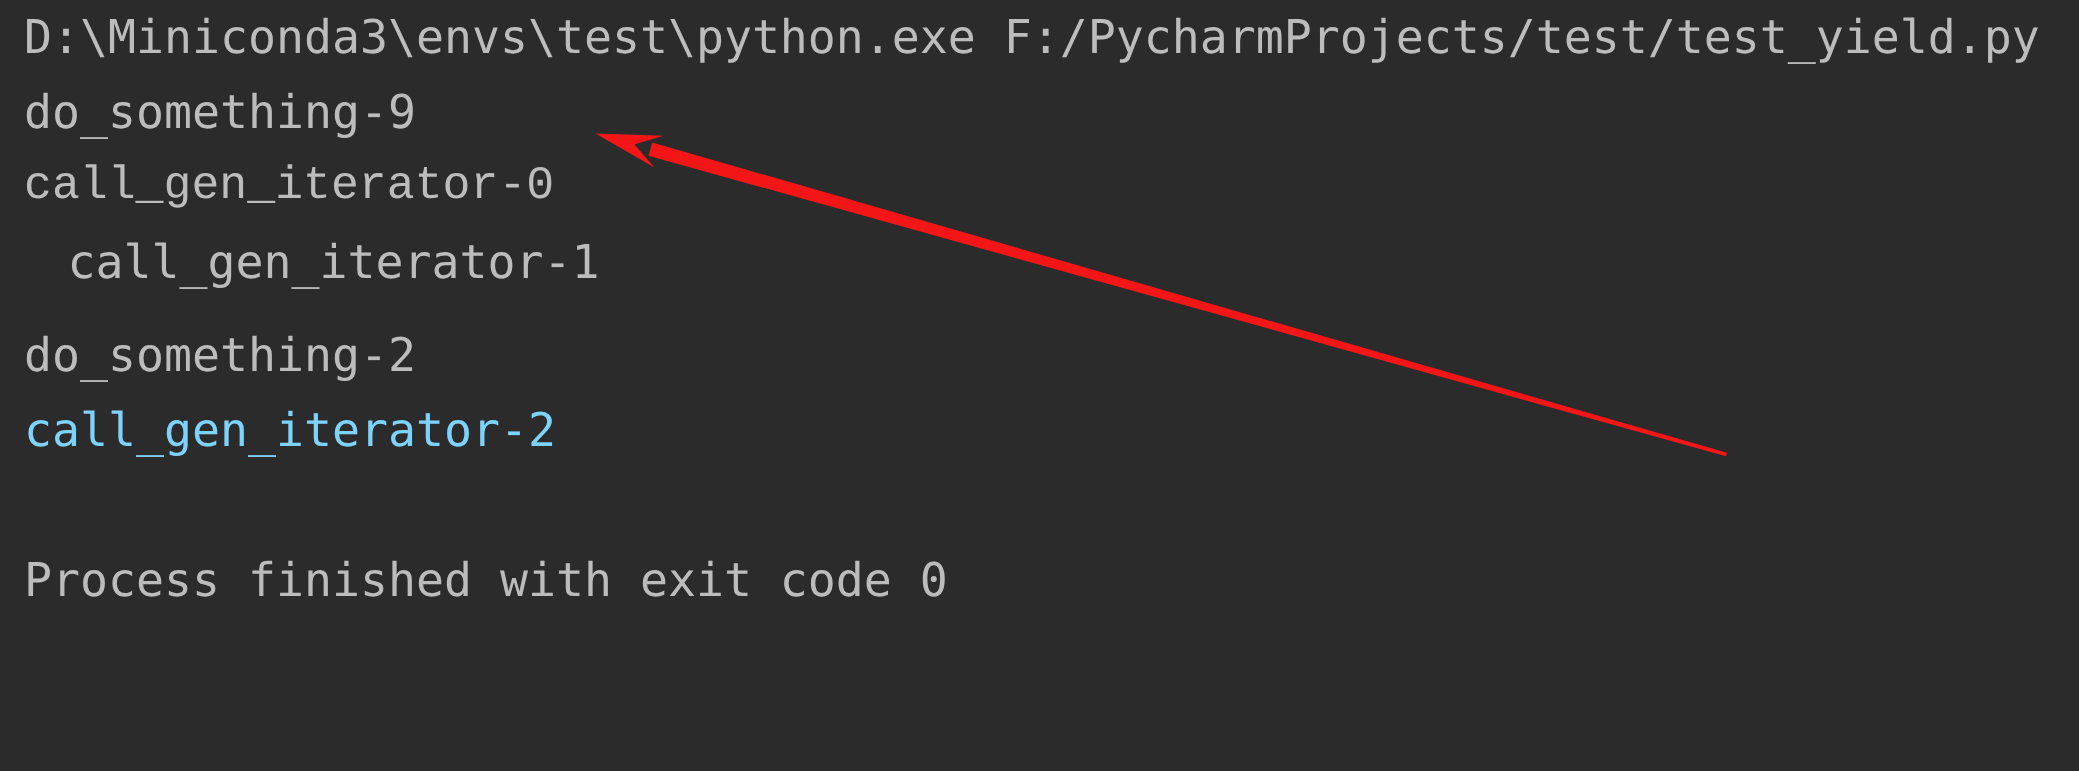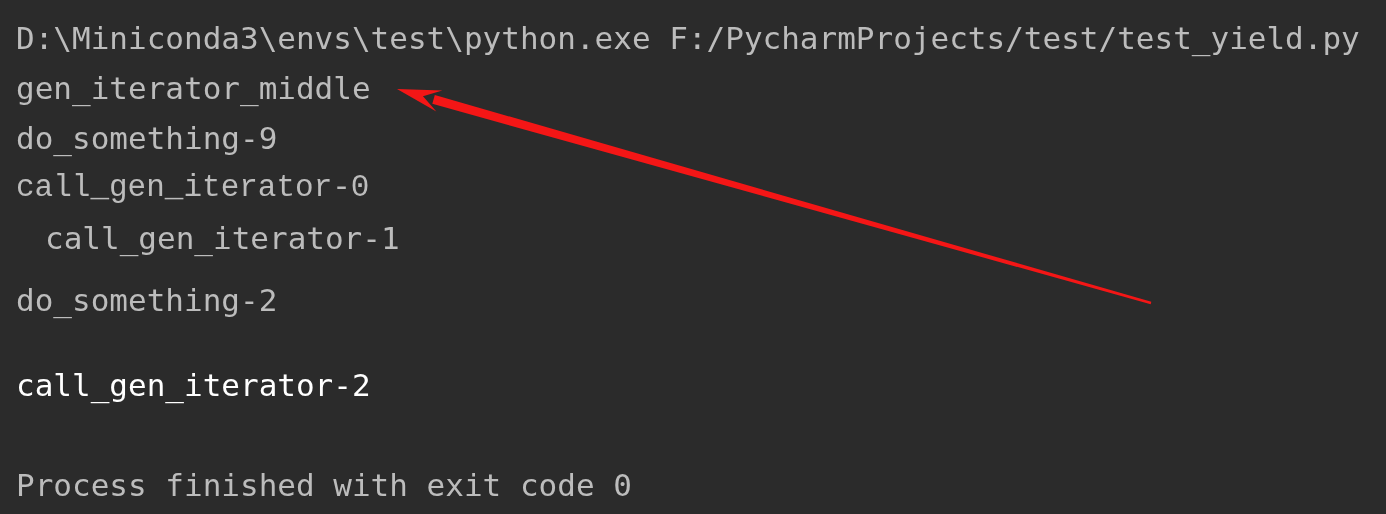--- a/index.html
+++ b/index.html
@@ -14,21 +14,21 @@
     width: 1386px;
     height: 514px;
     background: #2b2b2b;
     overflow: hidden;
     font-family: "DejaVu Sans Mono", "Liberation Mono", monospace;
   }
 
   #console-output {
     position: absolute;
     left: 0;
-    top: 13px;
+    top: 0;
     width: 1386px;
     padding: 0;
     margin: 0;
     list-style: none;
   }
 
   .console-line {
     height: 50px;
     line-height: 50px;
     padding-left: 16px;
@@ -52,26 +52,25 @@
     pointer-events: none;
   }
 </style>
 </head>
 <body style="background: rgb(43, 43, 43);">
 
 <div id="console-root" style="background: rgb(43, 43, 43);">
 
   <div id="console-output">
     <div class="console-line" style="color: rgb(188, 188, 188);">D:\Miniconda3\envs\test\python.exe F:/PycharmProjects/test/test_yield.py</div>
-    <div class="console-line" style="color: rgb(188, 188, 188);">gen_iterator_middle</div>
     <div class="console-line" style="color: rgb(188, 188, 188);">do_something-9</div>
     <div class="console-line" style="color: rgb(188, 188, 188); font-family: Liberation Mono, monospace;">call_gen_iterator-0</div>
     <div class="console-line" style="color: rgb(188, 188, 188); padding-left: 45px;">call_gen_iterator-1</div>
     <div class="console-line" style="color: rgb(188, 188, 188); margin-top: 12px;">do_something-2</div>
-    <div class="console-line" style="color: #ffffff; margin-top: 35px;">call_gen_iterator-2</div>
+    <div class="console-line" style="color: #7dd3fc;">call_gen_iterator-2</div>
     <div class="console-line blank"> </div>
     <div class="console-line" style="color: rgb(188, 188, 188);">Process finished with exit code 0</div>
   </div>
 
   <svg id="annotation-layer" viewBox="0 0 1386 514" width="1386" height="514" xmlns="http://www.w3.org/2000/svg">
 
     <polygon id="arrow-shaft" points="1150.6723572820658,304.1544047164598 1151.3276427179342,301.8455952835402 434.81211310664213,94.95013465482097 432.30018560247976,103.80057081434626" fill="#f41616"></polygon>
 
     <polygon id="arrow-head" points="397,89 436.3247813557964,111.59560955846973 422.97410612034594,96.37196115351993 442.33156451792377,90.43152309003969" fill="#f41616"></polygon>
   </svg>

